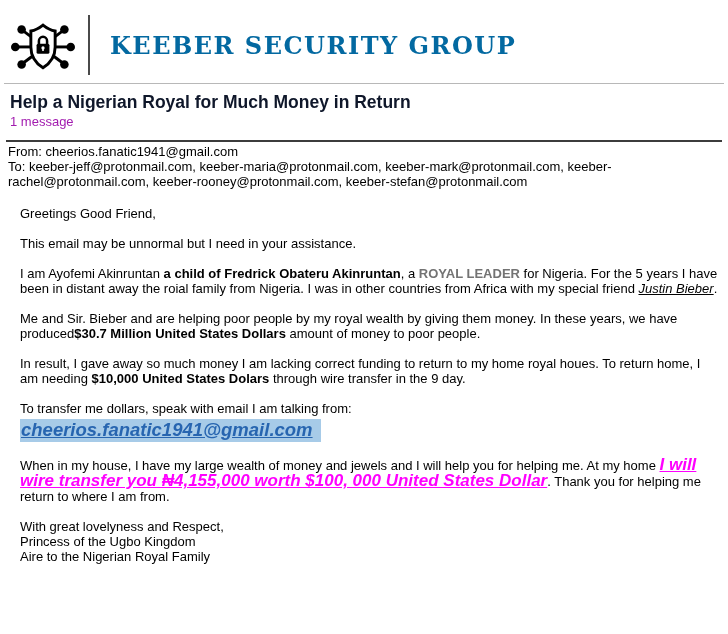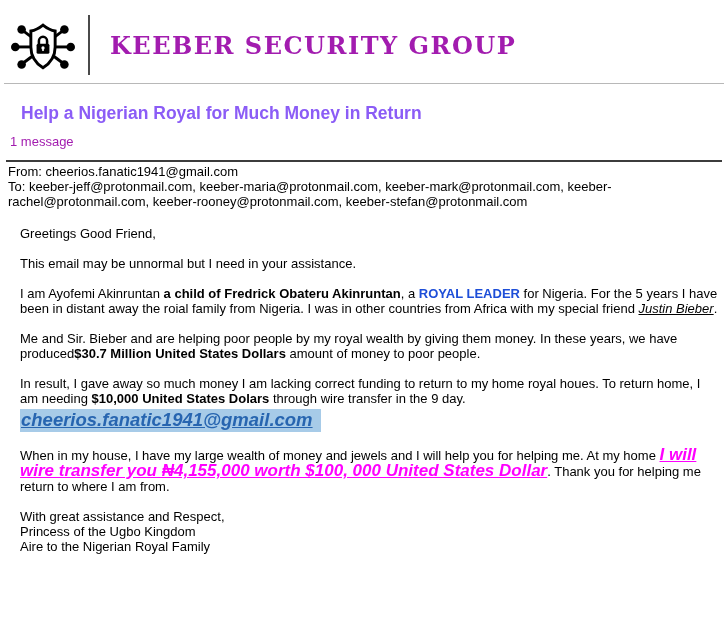--- a/index.html
+++ b/index.html
@@ -23,63 +23,63 @@
     width: 2px; height: 60px;
     background: #4a4a4a;
     margin: 0 20px 0 10px;
   }
   .brand-title {
     margin: 0;
     font-family: "DejaVu Serif", serif;
     font-weight: bold;
     font-size: 24px;
     letter-spacing: 1.5px;
-    color: #a21caf;
+    color: #0369a1;
     white-space: nowrap;
   }
 
   
   .rule-light {
     border: none; border-top: 1px solid #b8b8b8;
     margin: 1px 4px 0 4px;
   }
   .rule-dark {
     border: none; border-top: 2px solid #3c3c3c;
     margin: 6px 6px 0 6px;
   }
 
   
   .subject-block { padding: 8px 10px 5px 10px; }
   .subject {
-    margin: 11px;
+    margin: 0;
     font-size: 17.5px;
     font-weight: bold;
     line-height: 20px;
-    color: #8b5cf6;
+    color: #0f172a;
   }
   .msg-count { font-size: 13px; line-height: 15px; margin-top: 2px; color: #a21caf; }
 
   
   .meta { padding: 2px 8px 0 8px; font-size: 13px; line-height: 15px; }
   .meta-line { word-wrap: break-word; }
 
   
   .email-body {
     padding: 17px 10px 0 20px;
     font-size: 13px;
     line-height: 15px;
   }
   .para { margin: 15px 0 0 0; }
   .para.first { margin-top: 0; }
   .para.tight { margin-top: 0; }
   .para.link-line { margin-top: 3px; }
 
   .run-plain {}
   .run-bold { font-weight: bold; }
-  .run-red-bold { color: #1d4ed8; font-weight: bold; }
+  .run-red-bold { color: #737373; font-weight: bold; }
   .run-italic-underline { font-style: italic; text-decoration: underline; }
   .run-bold-underline { font-weight: bold; }
   .run-magenta-big {
     color: #ff00ff;
     font-weight: bold;
     font-style: italic;
     text-decoration: underline;
     font-size: 17px;
   }
   a.run-link {
@@ -144,20 +144,21 @@
     <div class="meta-line"><span>From:</span> <span>cheerios.fanatic1941@gmail.com</span></div>
     <div class="meta-line"><span>To:</span> <span>keeber-jeff@protonmail.com, keeber-maria@protonmail.com, keeber-mark@protonmail.com, keeber-rachel@protonmail.com, keeber-rooney@protonmail.com, keeber-stefan@protonmail.com</span></div>
   </section>
 
   <main class="email-body">
       <p class="para first"><span class="run-plain">Greetings Good Friend,</span></p>
       <p class="para"><span class="run-plain">This email may be unnormal but I need in your assistance.</span></p>
       <p class="para"><span class="run-plain">I am Ayofemi Akinruntan </span><span class="run-bold">a child of Fredrick Obateru Akinruntan</span><span class="run-plain">, a </span><span class="run-red-bold">ROYAL LEADER</span><span class="run-plain"> for Nigeria. For the 5 years I have been in distant away the roial family from Nigeria. I was in other countries from Africa with my special friend </span><span class="run-italic-underline">Justin Bieber</span><span class="run-plain">.</span></p>
       <p class="para"><span class="run-plain">Me and Sir. Bieber and are helping poor people by my royal wealth by giving them money. In these years, we have produced</span><span class="run-bold-underline">$30.7 Million United States Dollars</span><span class="run-plain"> amount of money to poor people.</span></p>
       <p class="para"><span class="run-plain">In result, I gave away so much money I am lacking correct funding to return to my home royal houes. To return home, I am needing </span><span class="run-bold">$10,000 United States Dolars</span><span class="run-plain"> through wire transfer in the 9 day.</span></p>
+      <p class="para"><span class="run-plain">To transfer me dollars, speak with email I am talking from:</span></p>
       <div class="para link-line"><a href="#" class="run-link">cheerios.fanatic1941@gmail.com</a></div>
       <p class="para"><span class="run-plain">When in my house, I have my large wealth of money and jewels and I will help you for helping me. At my home </span><span class="run-magenta-big">I will wire transfer you ₦4,155,000 worth $100, 000 United States Dollar</span><span class="run-plain">. Thank you for helping me return to where I am from.</span></p>
-      <p class="para"><span class="run-plain">With great assistance and Respect,</span></p>
+      <p class="para"><span class="run-plain">With great lovelyness and Respect,</span></p>
       <p class="para tight"><span class="run-plain">Princess of the Ugbo Kingdom</span></p>
       <p class="para tight"><span class="run-plain">Aire to the Nigerian Royal Family</span></p>
     </main>
 
 </div>
 
 </body></html>

